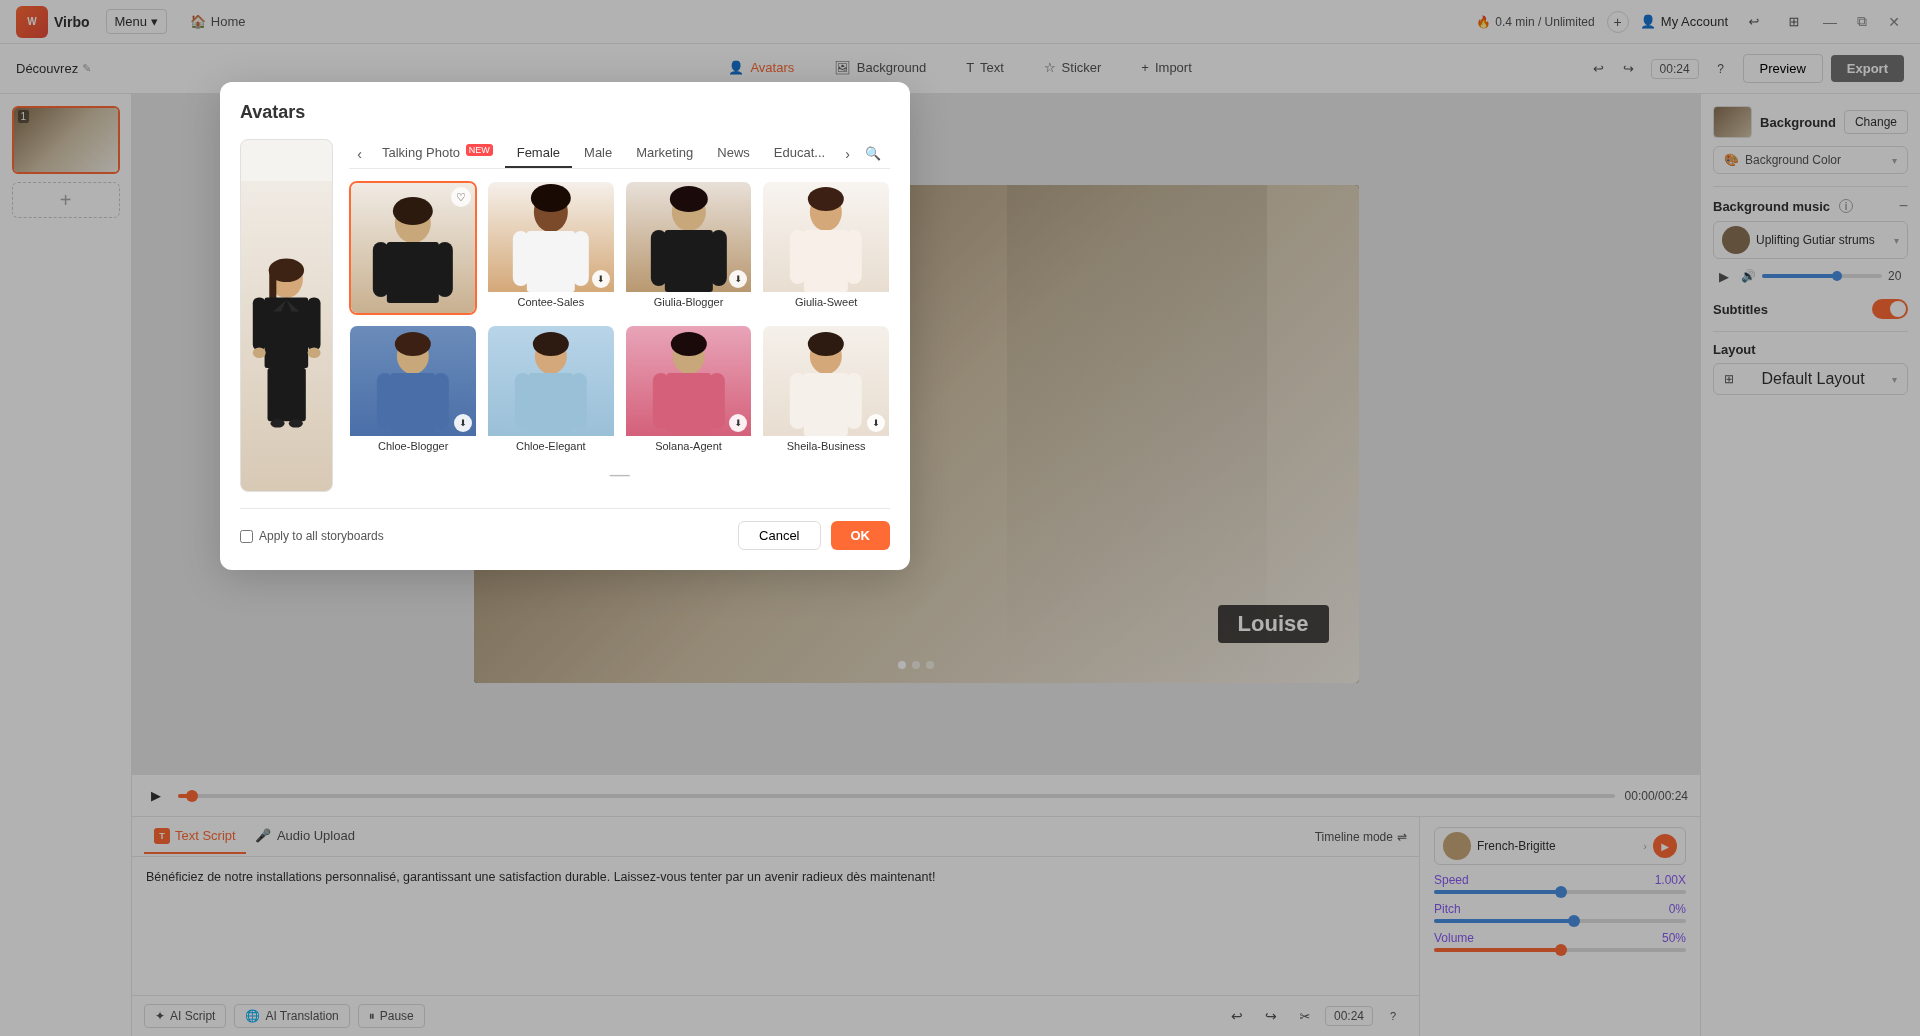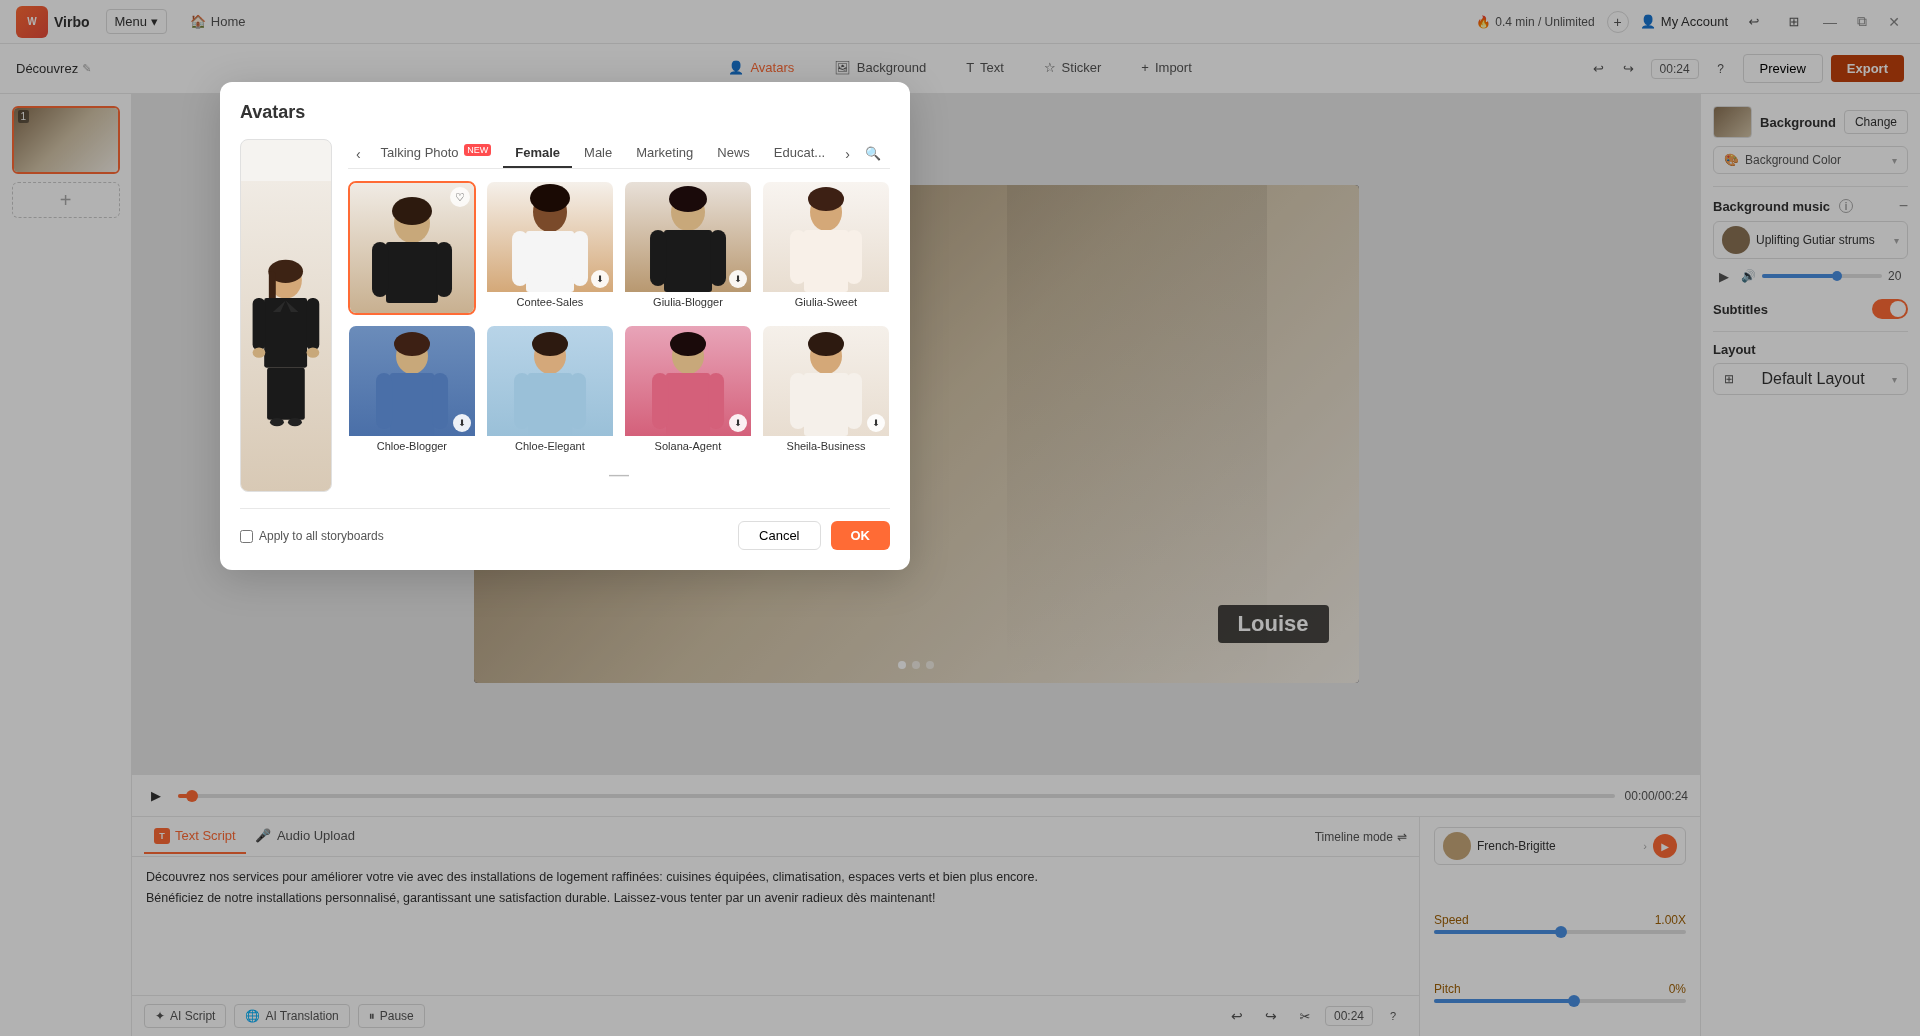--- a/index.html
+++ b/index.html
@@ -18,21 +18,21 @@
     .add-btn { width: 22px; height: 22px; border: 1px solid #ddd; border-radius: 50%; display: flex; align-items: center; justify-content: center; cursor: pointer; font-size: 14px; color: #555; }
     .account-btn { display: flex; align-items: center; gap: 4px; font-size: 13px; color: #333; cursor: pointer; }
     .icon-btn { width: 28px; height: 28px; display: flex; align-items: center; justify-content: center; cursor: pointer; color: #555; border-radius: 4px; }
     .window-btn { width: 20px; height: 20px; display: flex; align-items: center; justify-content: center; cursor: pointer; color: #888; font-size: 14px; }
     .toolbar-item { display: flex; align-items: center; gap: 6px; padding: 8px 20px; cursor: pointer; font-size: 13px; color: #555; border-bottom: 2px solid transparent; transition: color 0.2s; }
     .toolbar-item.active { color: #ff6b35; border-bottom: 2px solid #ff6b35; }
     .discover-btn { display: flex; align-items: center; gap: 4px; font-size: 13px; color: #333; cursor: pointer; }
     .undo-redo { display: flex; gap: 2px; }
     .time-display { font-size: 12px; color: #555; border: 1px solid #ddd; border-radius: 4px; padding: 2px 8px; }
     .preview-btn { padding: 6px 16px; border: 1px solid #ddd; border-radius: 4px; cursor: pointer; font-size: 13px; background: #fff; }
-    .export-btn { padding: 6px 16px; background: #c2410c; color: #fff; border: none; border-radius: 4px; cursor: pointer; font-size: 13px; font-weight: 600; }
+    .export-btn { padding: 6px 16px; background: #737373; color: #fff; border: none; border-radius: 4px; cursor: pointer; font-size: 13px; font-weight: 600; }
     .toolbar-wrapper { position: relative; width: 100%; display: flex; align-items: center; height: 50px; background: #fff; border-bottom: 1px solid #e8e8e8; }
     .toolbar-center { display: flex; align-items: center; margin: 0 auto; }
 
     
     .main-area { display: flex; height: calc(1036px - 44px - 50px); }
 
     
     .left-sidebar { width: 132px; background: #fff; border-right: 1px solid #e8e8e8; display: flex; flex-direction: column; align-items: center; padding: 12px 8px; gap: 8px; overflow-y: auto; }
     .slide-thumb { width: 108px; height: 68px; border: 2px solid #ff6b35; border-radius: 6px; overflow: hidden; cursor: pointer; position: relative; }
     .slide-num { position: absolute; top: 2px; left: 4px; font-size: 10px; color: #fff; background: rgba(0,0,0,0.4); border-radius: 2px; padding: 1px 3px; }
@@ -68,21 +68,21 @@
     .script-tool-btn { display: flex; align-items: center; gap: 5px; padding: 4px 10px; border: 1px solid #ddd; border-radius: 4px; cursor: pointer; font-size: 12px; color: #555; background: #fff; }
     .timeline-mode { margin-left: auto; font-size: 12px; color: #555; display: flex; align-items: center; gap: 4px; cursor: pointer; }
 
     
     .script-right { width: 280px; padding: 10px 14px; display: flex; flex-direction: column; gap: 8px; }
     .voice-selector { display: flex; align-items: center; border: 1px solid #e0e0e0; border-radius: 6px; padding: 4px 8px; cursor: pointer; gap: 6px; }
     .voice-avatar { width: 28px; height: 28px; border-radius: 50%; background: #ddd; overflow: hidden; }
     .voice-name { flex: 1; font-size: 12px; }
     .voice-play { width: 24px; height: 24px; background: #ff6b35; border-radius: 50%; display: flex; align-items: center; justify-content: center; color: #fff; font-size: 10px; cursor: pointer; }
     .speed-control { display: flex; flex-direction: column; gap: 3px; }
-    .speed-label { display: flex; justify-content: space-between; font-size: 12px; color: #a16207; margin-top: 40px; }
+    .speed-label { display: flex; justify-content: space-between; font-size: 12px; color: #8b5cf6; }
     .slider-track { width: 100%; height: 4px; background: #e0e0e0; border-radius: 2px; position: relative; }
     .slider-fill-blue { height: 100%; background: #4a90e2; border-radius: 2px; }
     .slider-fill-orange { height: 100%; background: #ff6b35; border-radius: 2px; }
     .slider-thumb { width: 12px; height: 12px; background: #4a90e2; border-radius: 50%; position: absolute; top: -4px; }
     .slider-thumb-orange { background: #ff6b35; }
 
     
     .right-panel { width: 220px; background: #fff; border-left: 1px solid #e8e8e8; padding: 12px; display: flex; flex-direction: column; gap: 12px; overflow-y: auto; }
     .panel-section { display: flex; flex-direction: column; gap: 8px; }
     .bg-preview { width: 40px; height: 32px; border-radius: 4px; background: linear-gradient(135deg, #8B7355, #D4C5A9); border: 1px solid #e0e0e0; }
@@ -113,21 +113,21 @@
 
     
     .modal-overlay { position: absolute; top: 0; left: 0; width: 100%; height: 100%; background: rgba(0,0,0,0.3); z-index: 100; display: flex; align-items: flex-start; justify-content: flex-start; }
     .modal { position: absolute; top: 82px; left: 220px; width: 690px; background: #fff; border-radius: 12px; box-shadow: 0 8px 40px rgba(0,0,0,0.18); padding: 20px; z-index: 101; }
     .modal-title { font-size: 18px; font-weight: 700; margin-bottom: 16px; }
     .modal-body { display: flex; gap: 16px; }
     .avatar-preview-panel { width: 180px; min-height: 300px; border: 1.5px solid #e0e0e0; border-radius: 8px; overflow: hidden; background: #f5f3f0; position: relative; display: flex; align-items: flex-end; justify-content: center; }
     .avatar-right { flex: 1; display: flex; flex-direction: column; }
     .avatar-tabs { display: flex; align-items: center; gap: 0; border-bottom: 1px solid #e8e8e8; margin-bottom: 12px; padding-bottom: 0; }
     .avatar-tab { padding: 6px 12px; font-size: 13px; cursor: pointer; color: #555; border-bottom: 2px solid transparent; white-space: nowrap; }
-    .avatar-tab.active { color: #333; font-weight: 700; border-bottom: 2px solid #333; }
+    .avatar-tab.active { color: #333; font-weight: 400; border-bottom: 2px solid #333; }
     .avatar-tab-new { font-size: 9px; background: #ff4d4f; color: #fff; border-radius: 3px; padding: 1px 3px; margin-left: 2px; vertical-align: top; }
     .avatar-tab-arrow { padding: 4px 8px; cursor: pointer; color: #555; font-size: 14px; }
     .search-icon-btn { margin-left: auto; padding: 4px 8px; cursor: pointer; color: #555; }
     .avatars-grid { display: grid; grid-template-columns: repeat(4, 1fr); gap: 10px; overflow-y: auto; max-height: 300px; }
     .avatar-card { border: 1.5px solid transparent; border-radius: 8px; overflow: hidden; cursor: pointer; text-align: center; }
     .avatar-card.selected { border: 2px solid #ff6b35; }
     .avatar-card-img { width: 100%; height: 110px; background: #ddd; position: relative; overflow: hidden; }
     .avatar-card-name { font-size: 11px; color: #333; padding: 4px 2px; white-space: nowrap; overflow: hidden; text-overflow: ellipsis; }
     .heart-btn { position: absolute; top: 4px; right: 4px; width: 20px; height: 20px; border-radius: 50%; background: rgba(255,255,255,0.8); display: flex; align-items: center; justify-content: center; cursor: pointer; font-size: 11px; }
     .download-badge { position: absolute; bottom: 4px; right: 4px; width: 18px; height: 18px; background: rgba(255,255,255,0.9); border-radius: 50%; display: flex; align-items: center; justify-content: center; font-size: 9px; }
@@ -269,21 +269,20 @@
           <div class="script-tab">
             <span>🎤</span>
             <span>Audio Upload</span>
           </div>
           <div class="timeline-mode">
             <span>Timeline mode</span>
             <span>⇌</span>
           </div>
         </div>
         <div class="script-content">
-          <p>Découvrez nos services pour améliorer votre vie avec des installations de logement raffinées: cuisines équipées, climatisation, espaces verts et bien plus encore.</p>
           <p>Bénéficiez de notre installations personnalisé, garantissant une satisfaction durable. Laissez-vous tenter par un avenir radieux dès maintenant!</p>
         </div>
         <div class="script-toolbar">
           <button class="script-tool-btn">
             <span>✦</span>
             <span>AI Script</span>
           </button>
           <button class="script-tool-btn">
             <span>🌐</span>
             <span>AI Translation</span>

